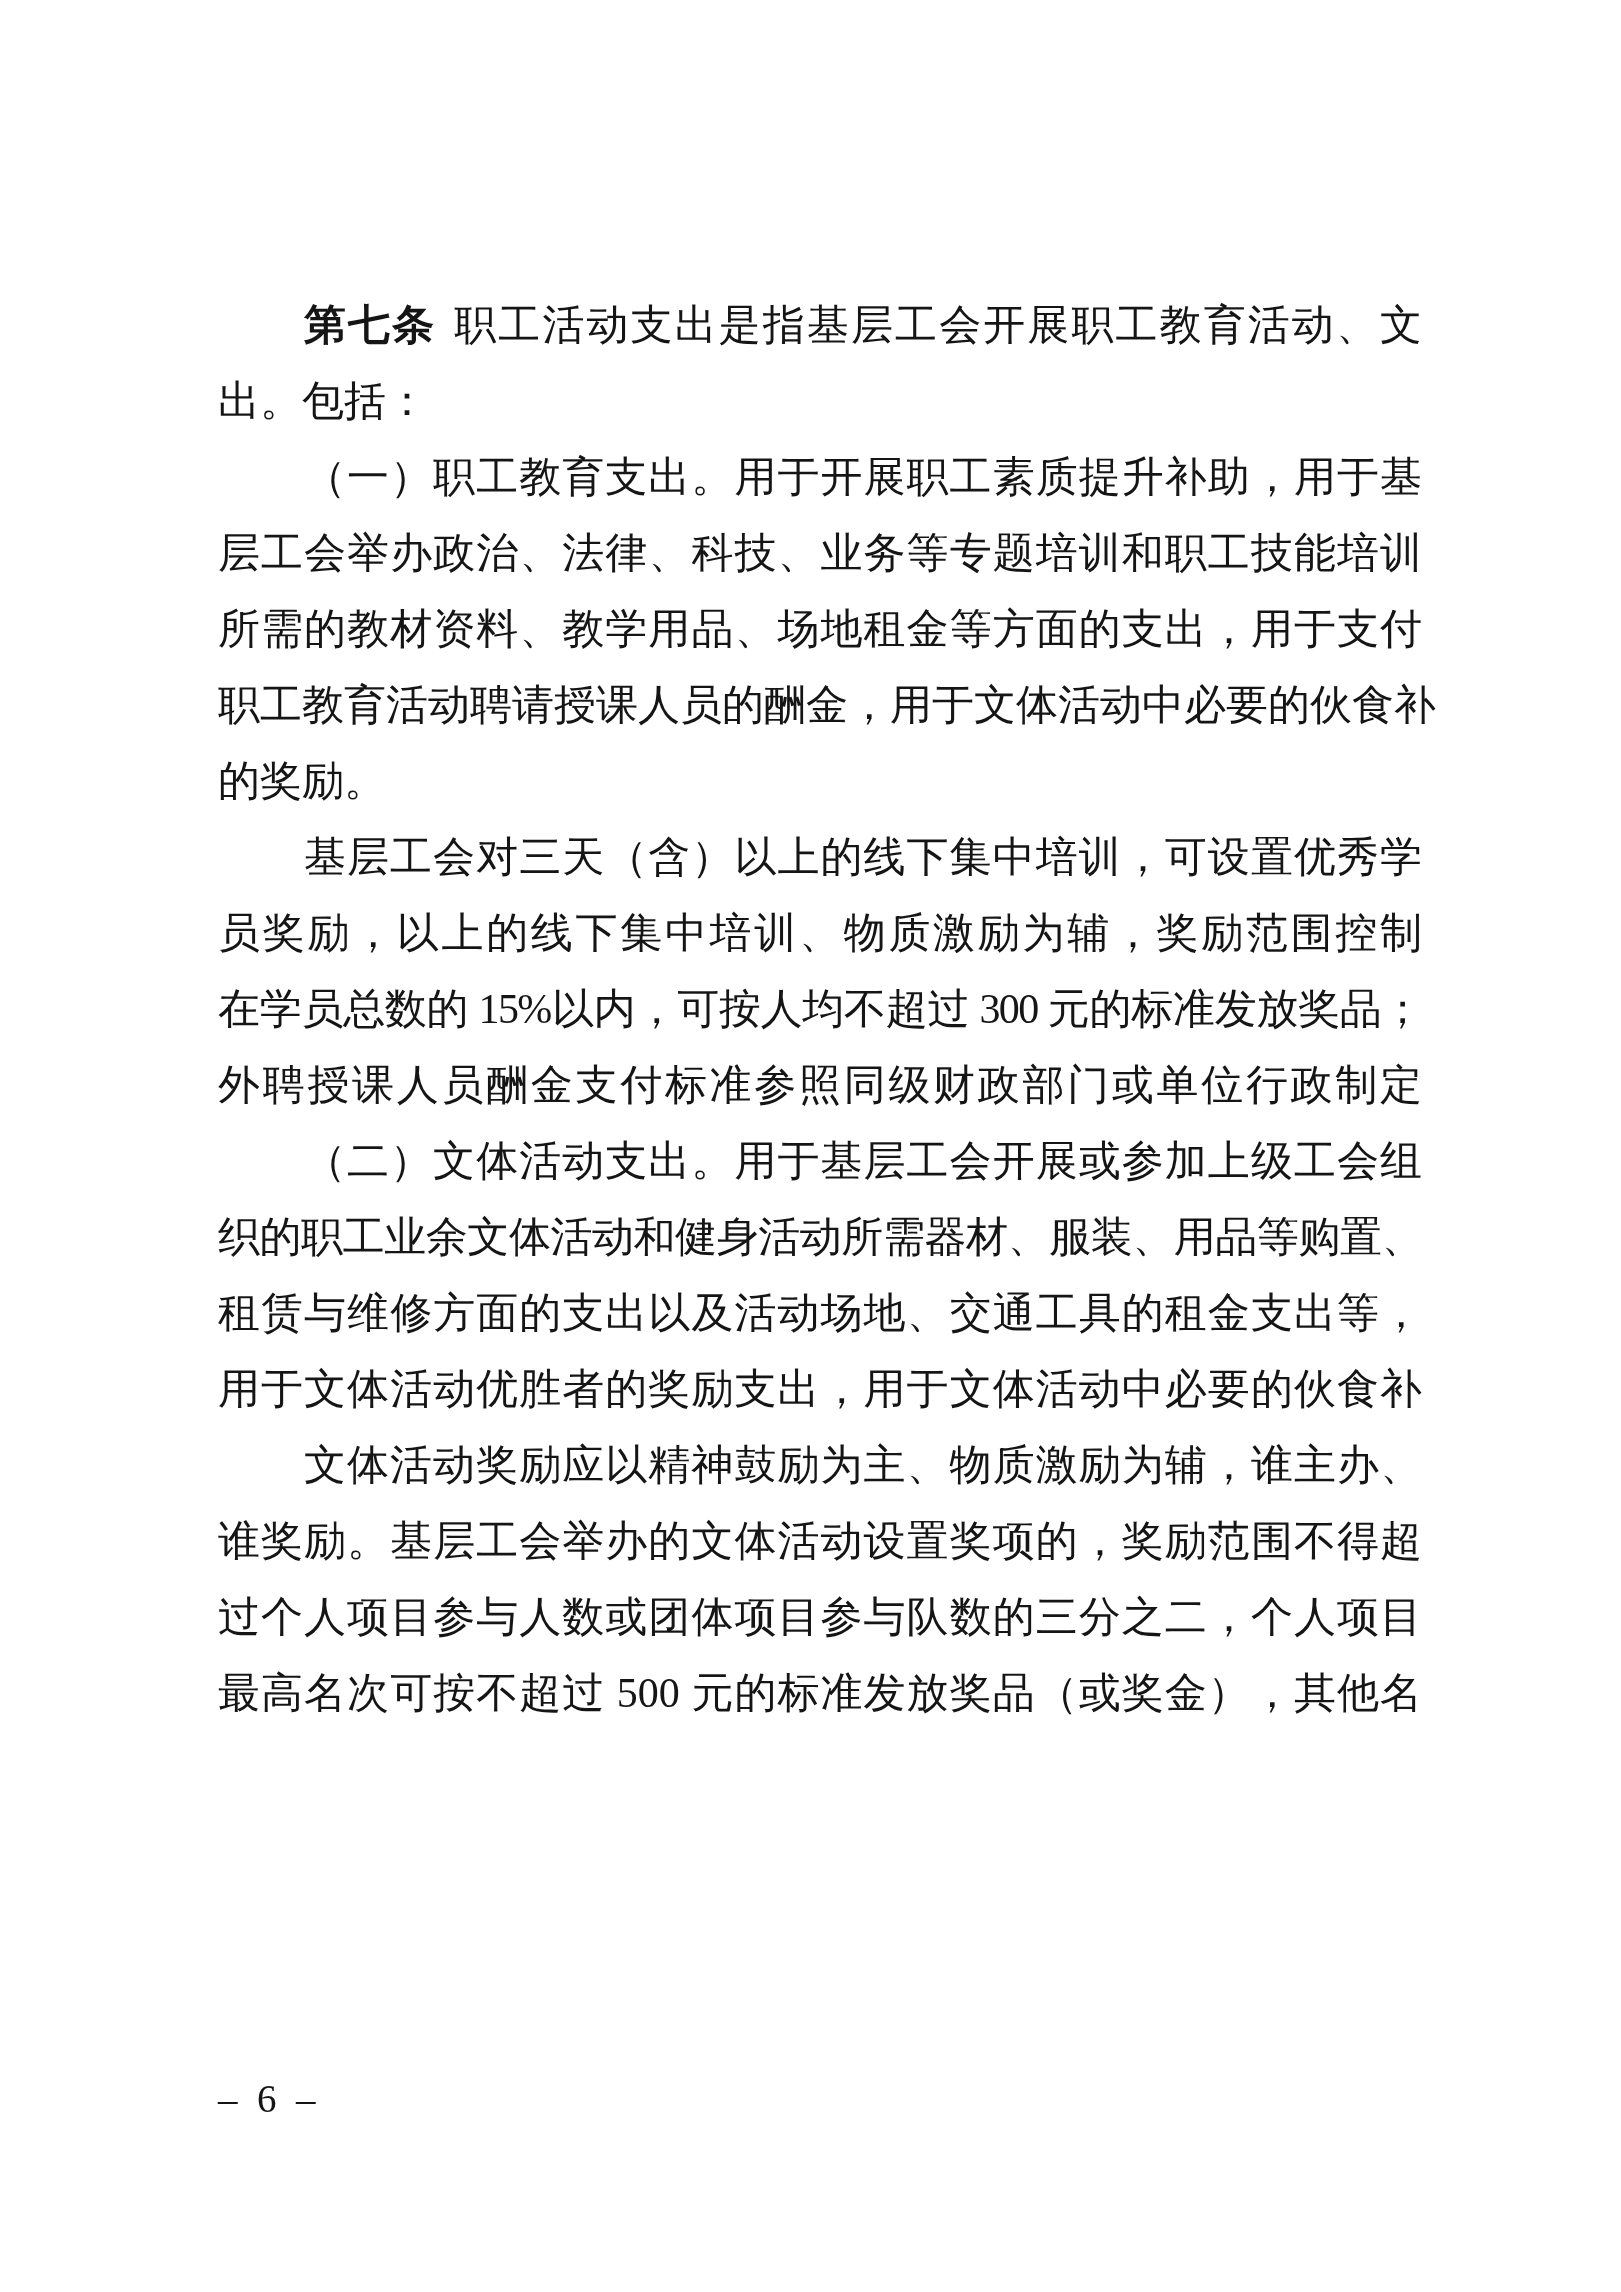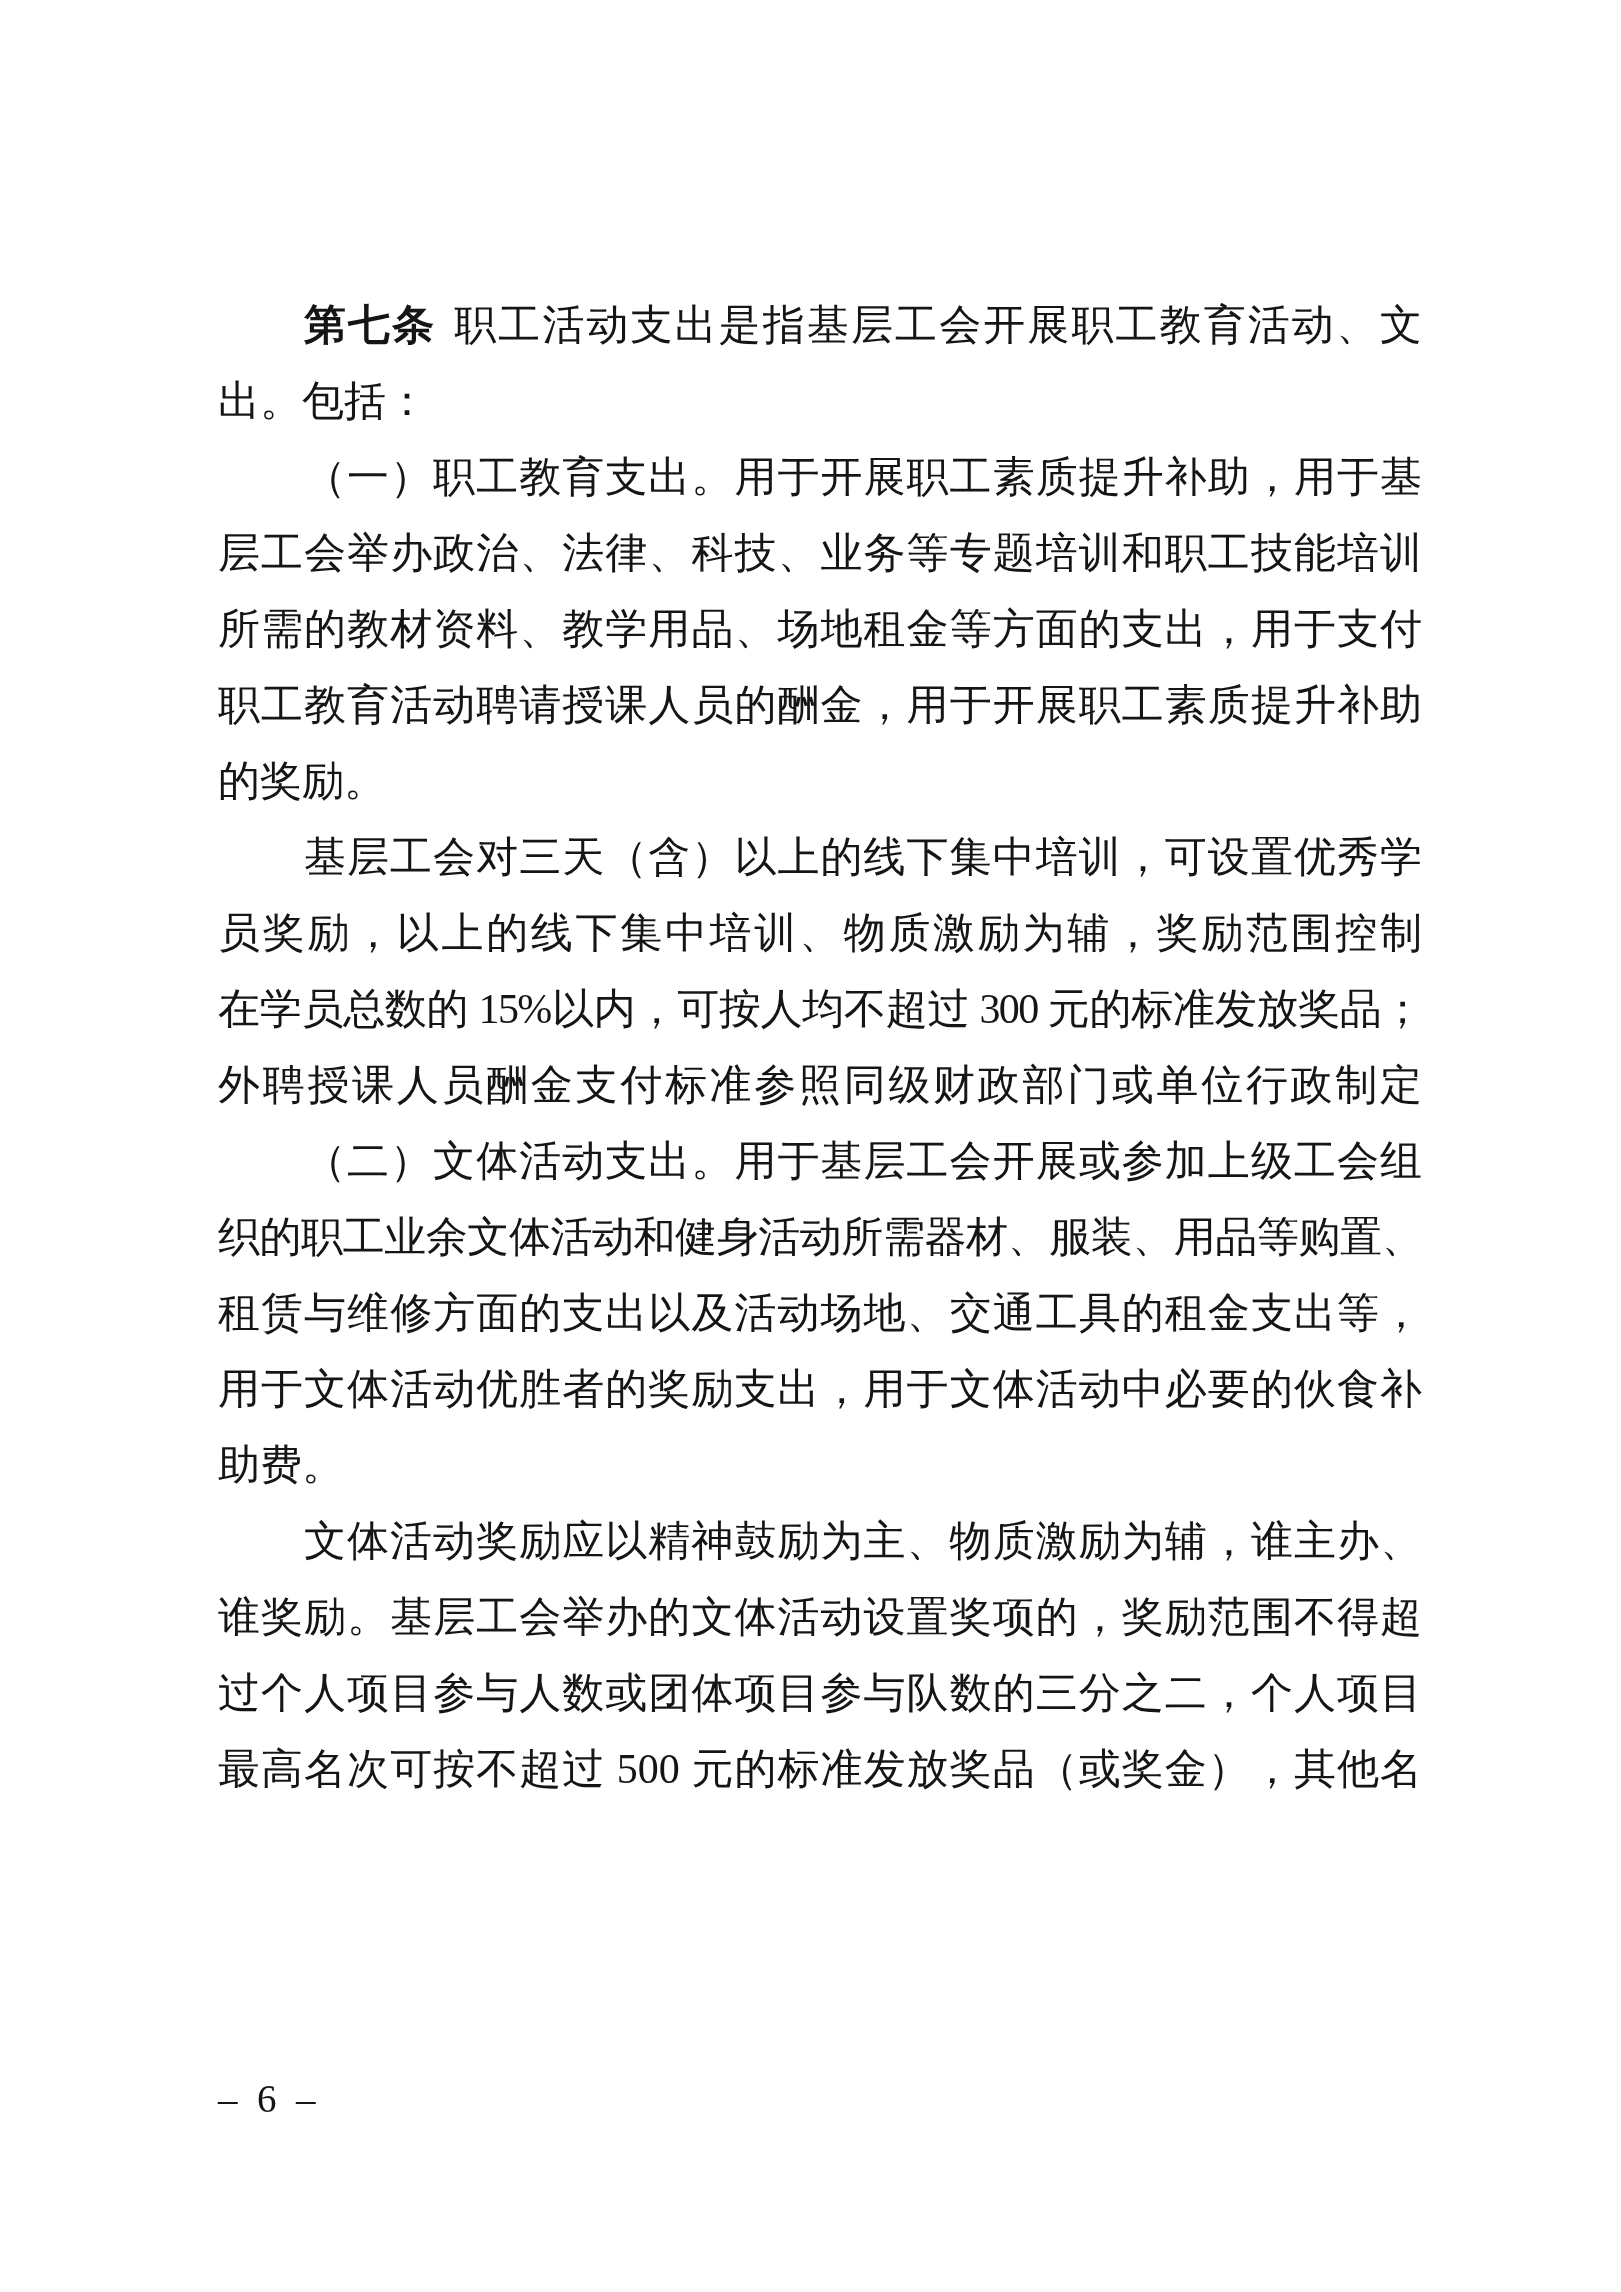--- a/index.html
+++ b/index.html
@@ -61,31 +61,30 @@
 </head>
 <body>
 
 <div class="page">
   <main class="content">
       <div class="line fill indent"><span class="bold">第七条</span><span>职工活动支出是指基层工会开展职工教育活动、文</span></div>
       <div class="line end"><span>出。包括：</span></div>
       <div class="line fill indent"><span>（一）职工教育支出。用于开展职工素质提升补助，用于基</span></div>
       <div class="line fill"><span>层工会举办政治、法律、科技、业务等专题培训和职工技能培训</span></div>
       <div class="line fill"><span>所需的教材资料、教学用品、场地租金等方面的支出，用于支付</span></div>
-      <div class="line fill"><span>职工教育活动聘请授课人员的酬金，用于开展职工素质提升补助</span></div>
+      <div class="line fill"><span>职工教育活动聘请授课人员的酬金，用于文体活动中必要的伙食补</span></div>
       <div class="line end"><span>的奖励。</span></div>
       <div class="line fill indent"><span>基层工会对三天（含）以上的线下集中培训，可设置优秀学</span></div>
       <div class="line fill"><span>员奖励，以上的线下集中培训、物质激励为辅，奖励范围控制</span></div>
       <div class="line fill tight"><span>在学员总数的 15%以内，可按人均不超过 300 元的标准发放奖品；</span></div>
       <div class="line fill"><span>外聘授课人员酬金支付标准参照同级财政部门或单位行政制定</span></div>
       <div class="line fill indent"><span>（二）文体活动支出。用于基层工会开展或参加上级工会组</span></div>
       <div class="line fill tight"><span>织的职工业余文体活动和健身活动所需器材、服装、用品等购置、</span></div>
       <div class="line fill"><span>租赁与维修方面的支出以及活动场地、交通工具的租金支出等，</span></div>
       <div class="line fill"><span>用于文体活动优胜者的奖励支出，用于文体活动中必要的伙食补</span></div>
-      <div class="line end"><span>助费。</span></div>
       <div class="line fill indent"><span>文体活动奖励应以精神鼓励为主、物质激励为辅，谁主办、</span></div>
       <div class="line fill"><span>谁奖励。基层工会举办的文体活动设置奖项的，奖励范围不得超</span></div>
       <div class="line fill"><span>过个人项目参与人数或团体项目参与队数的三分之二，个人项目</span></div>
       <div class="line fill"><span>最高名次可按不超过 500 元的标准发放奖品（或奖金），其他名</span></div>
     </main>
   <footer class="footer">
     <span>– 6 –</span>
   </footer>
 </div>
 

